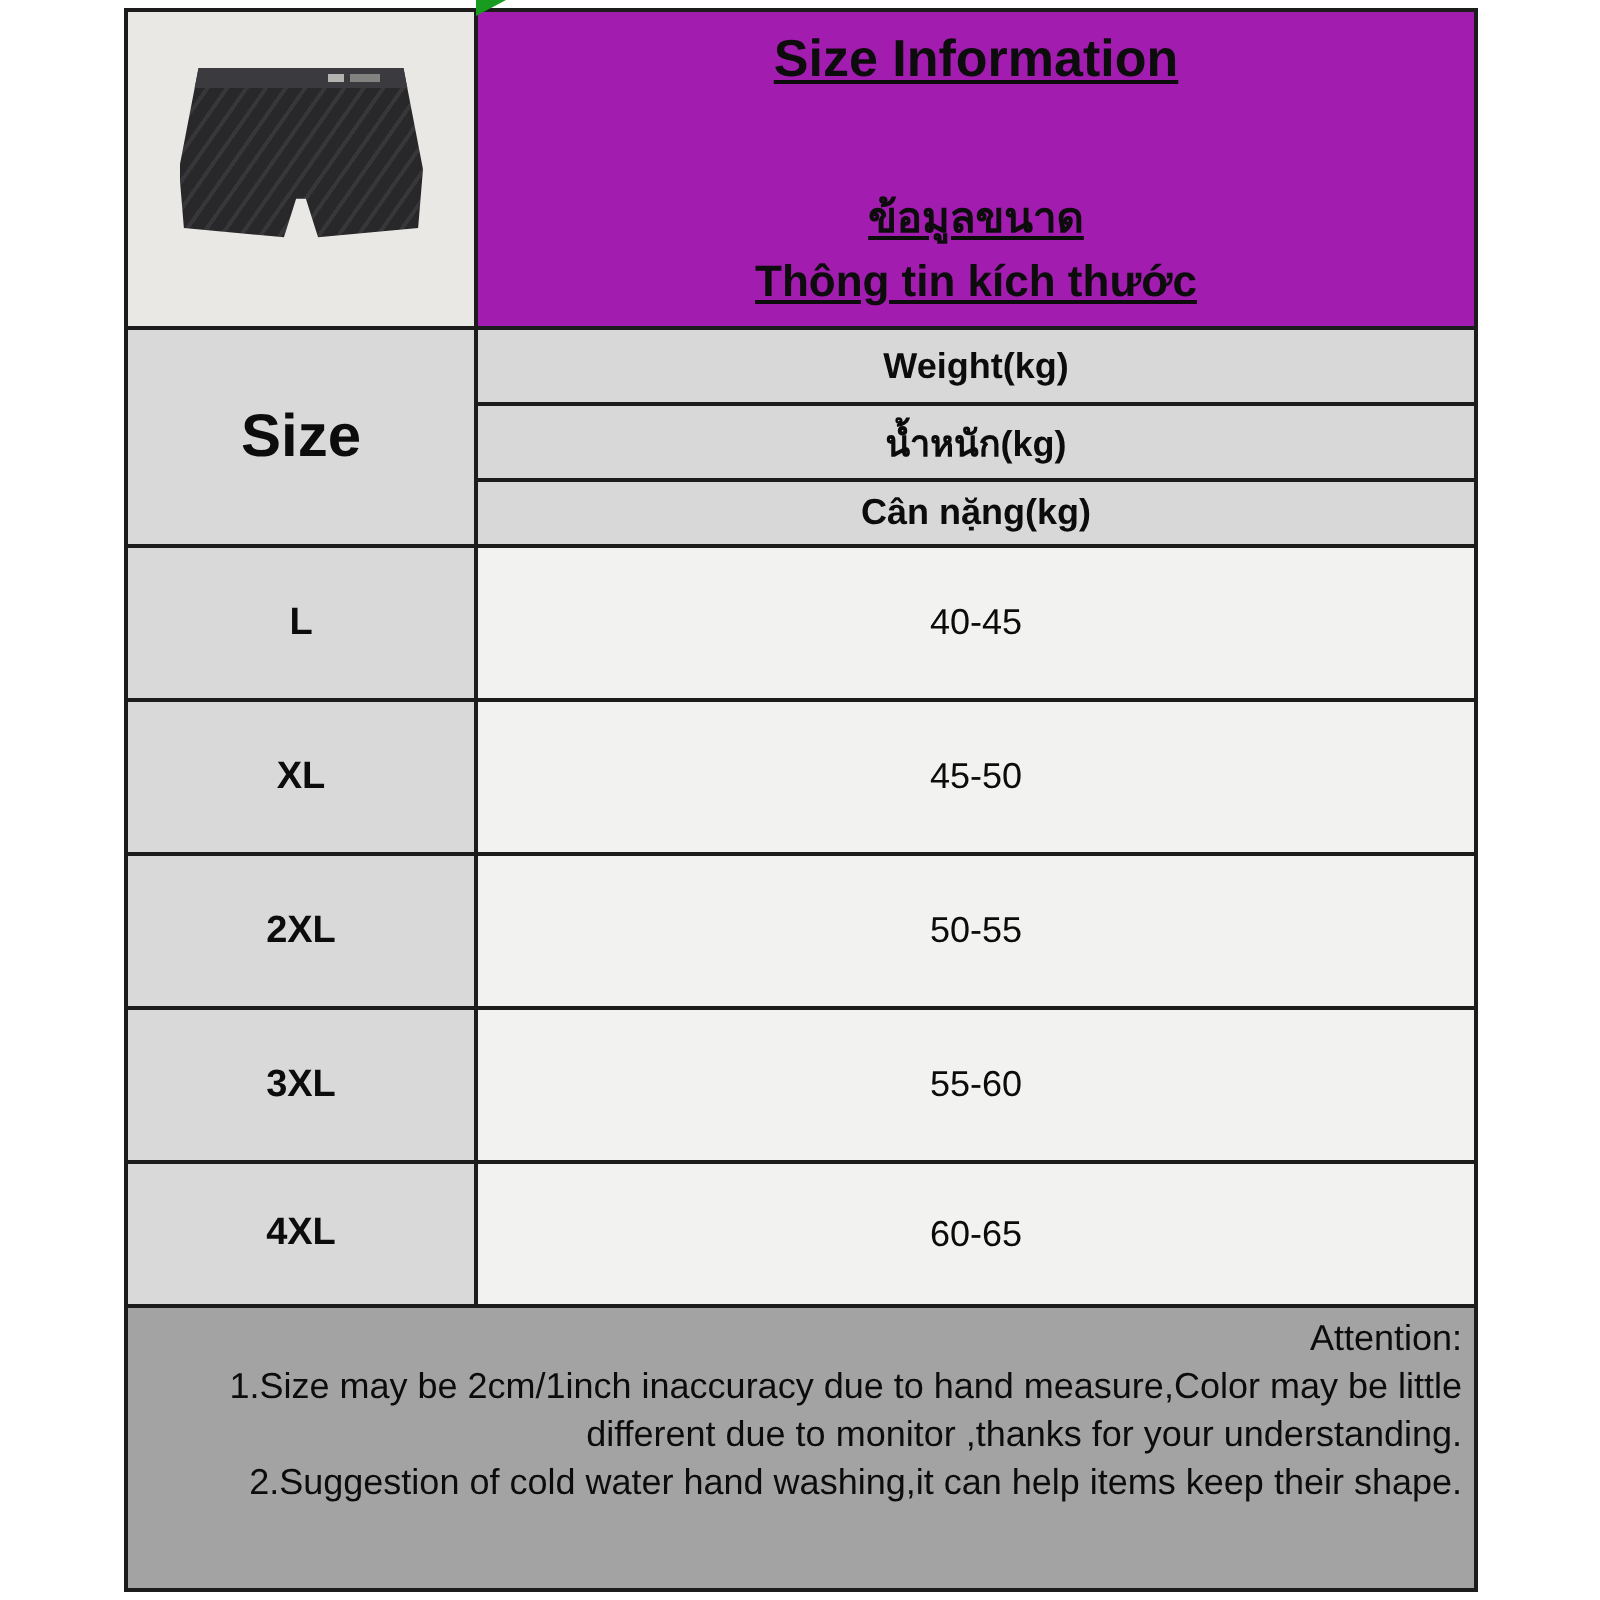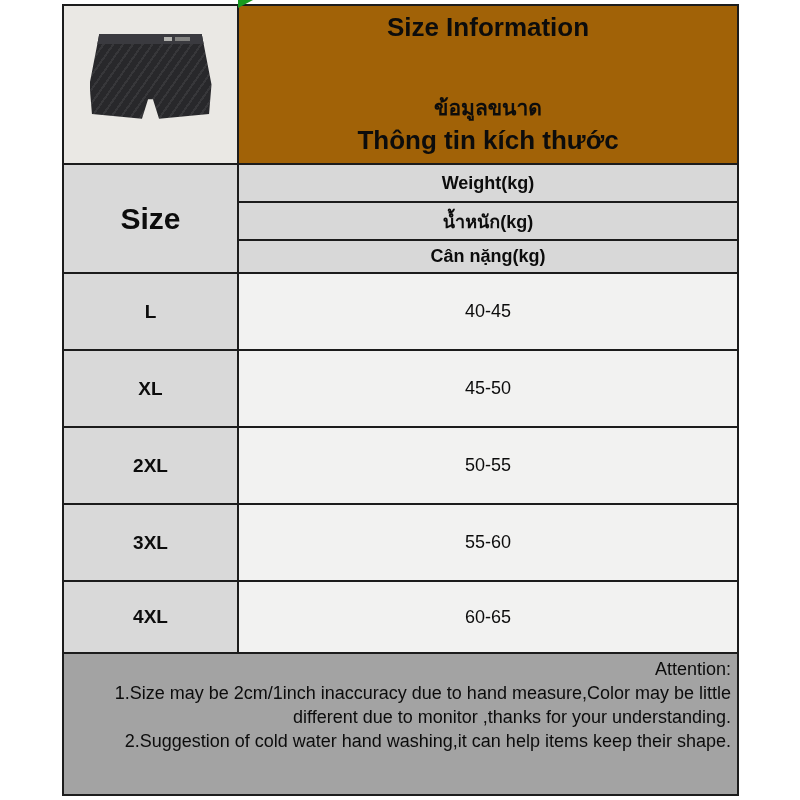--- a/index.html
+++ b/index.html
@@ -17,25 +17,25 @@
     border-collapse:collapse; table-layout:fixed;
   }
   td {
     border:2px solid #1c1c1c;
     text-align:center; vertical-align:middle;
     overflow:hidden;
   }
 
   
   .img-cell  { height:159px; background:#eae8e4; padding:0; }
-  .title-cell{ background:#a16207; }
+  .title-cell{ background:#a21caf;text-decoration:underline; }
   .title-stack { display:flex; flex-direction:column; justify-content:center; align-items:center; gap:5px; }
   .title-en  { font-size:26px; font-weight:bold; line-height:1.15; }
   .title-th  { font-size:21px; font-weight:bold; line-height:1.25;margin-top:47px; }
-  .title-vi  { font-size:26px; font-weight:bold; line-height:1.15; }
+  .title-vi  { font-size:22px; font-weight:bold; line-height:1.15; }
 
   
   .size-cell { background:#d9d9d9; font-size:30px; font-weight:bold;margin-left:28px; }
   .hdr       { background:#d8d8d8; font-size:18px; font-weight:bold; height:38px; }
   .hdr-last  { height:33px;margin-left:16px; }
 
   
   .lbl { background:#d9d9d9; font-size:19px; font-weight:bold; height:77px; }
   .val { background:#f2f2f1; font-size:18px; }
   .row-last .lbl, .row-last .val { height:72px; }

